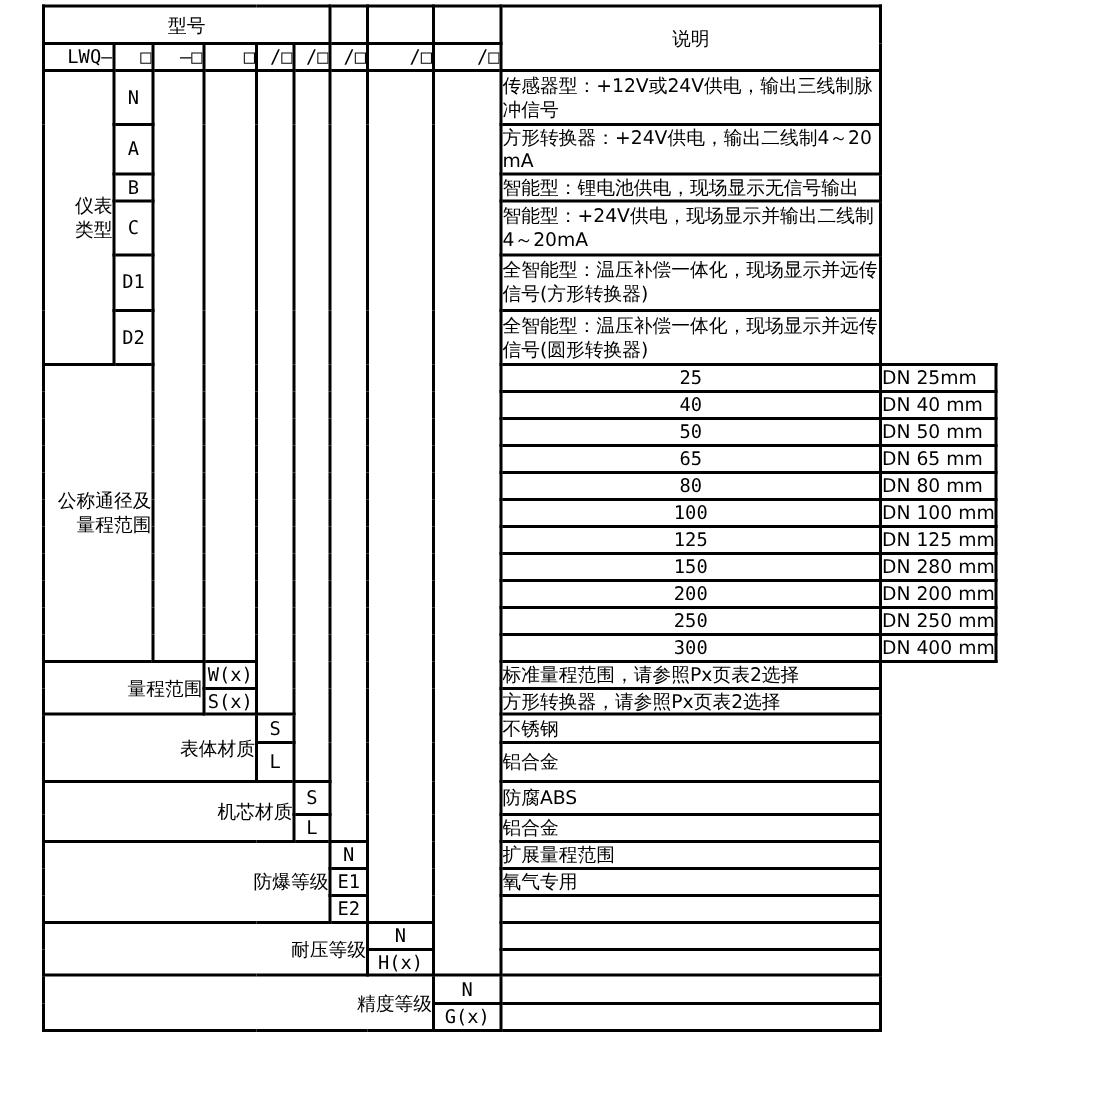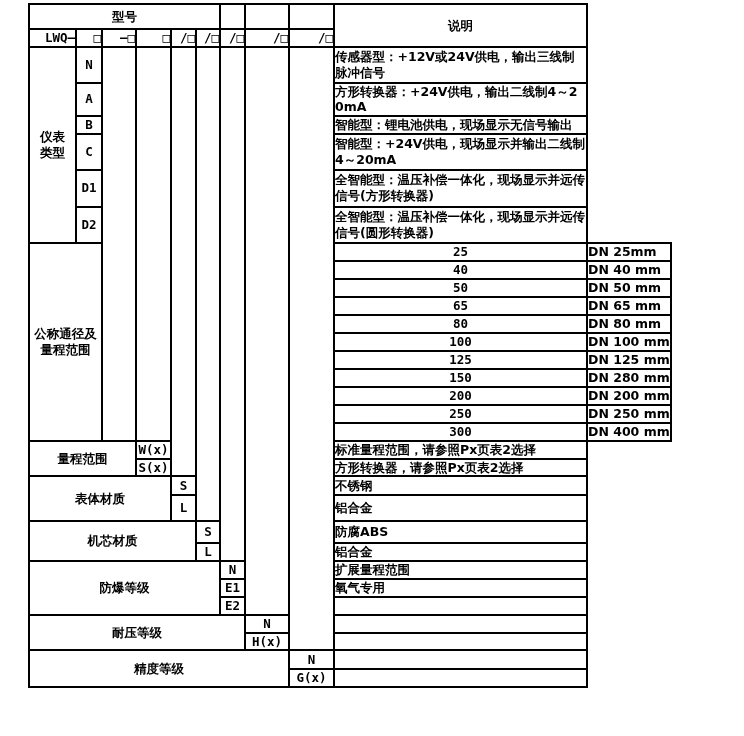--- a/index.html
+++ b/index.html
@@ -18,42 +18,41 @@
     background: #fff;
     overflow: hidden;
   }
   table.spec {
     position: absolute;
     left: 28px;
     top: 3px;
     border-collapse: collapse;
     table-layout: fixed;
     background: #fff;
-    font-weight: bold;
   }
   table.spec td {
     border: 2px solid #000;
     padding: 0;
     overflow: hidden;
     font-size: 12.5px;
     line-height: 1.25;
     vertical-align: middle;
   }
   td.hdr {
     text-align: center;
     font-size: 13px;
   }
   td.ph {
     text-align: right;
     font-family: "DejaVu Sans Mono", monospace;
     font-size: 12px;
     line-height: 1;
   }
   td.label {
-    text-align: center;
+    text-align: right;
     font-size: 13px;
     white-space: pre-line;
     line-height: 1.35;
   }
   td.code {
     text-align: center;
     font-family: "DejaVu Sans Mono", monospace;
     font-size: 11.5px;
   }
   td.desc {

